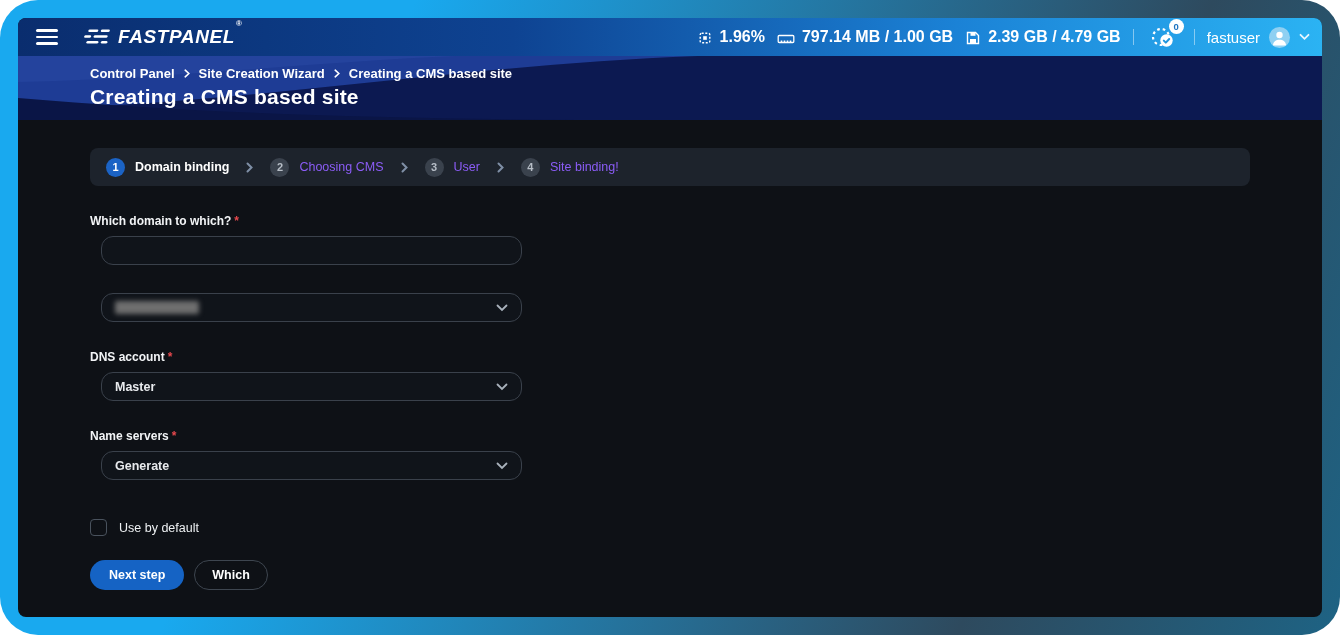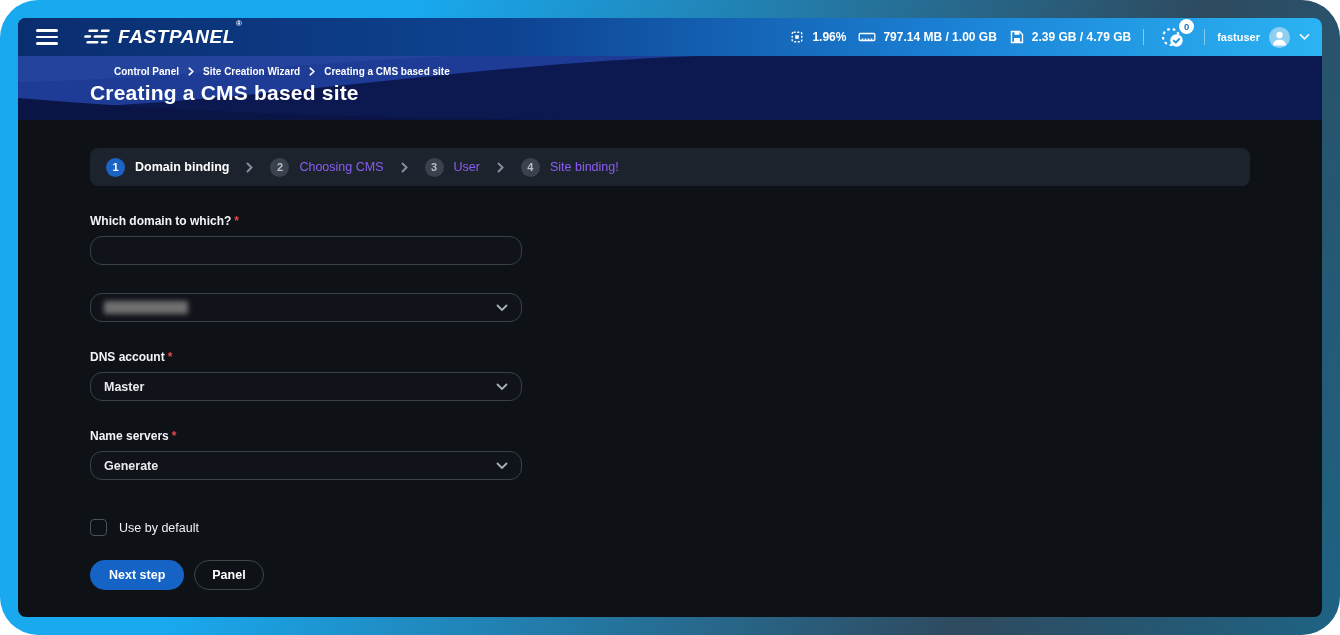--- a/index.html
+++ b/index.html
@@ -15,36 +15,36 @@
 
   
   .topbar { display:flex; align-items:center; height:38px; padding:0 12px 0 14px;
     background:linear-gradient(90deg,#0a2d6e 0%,#0e4392 38%,#1b82d6 72%,#2bb3f3 100%); color:#fff; }
   .hamburger { display:flex; flex-direction:column; gap:4px; width:22px; margin:0 26px 0 4px; cursor:pointer; }
   .hamburger span { height:2.5px; background:#fff; border-radius:1.5px; }
   .brand { display:flex; align-items:center; gap:7px; }
   .brand-text { font-size:19px; font-weight:800; font-style:italic; letter-spacing:.6px; }
   .brand-reg { font-size:8px; vertical-align:top; position:relative; top:-7px; left:1px; font-style:normal; font-weight:700; }
   .tb-right { margin-left:auto; display:flex; align-items:center; gap:12px; }
-  .stat { display:flex; align-items:center; gap:7px; font-size:12px; font-weight:700; white-space:nowrap; }
+  .stat { display:flex; align-items:flex-end; gap:7px; font-size:16px; font-weight:700; white-space:nowrap; }
   .tb-divider { width:1px; height:16px; background:rgba(255,255,255,.45); }
   .tasks-wrap { position:relative; width:28px; height:26px; margin:0 4px; cursor:pointer; }
   .badge { position:absolute; top:-5px; right:-6px; width:15px; height:15px; border-radius:50%;
     background:#ffffff; color:#1b72c0; font-size:9.5px; font-weight:700;
     display:flex; align-items:center; justify-content:center; }
   .user { display:flex; align-items:center; gap:9px; cursor:pointer; }
-  .user-name { font-size:11px; font-weight:700; }
+  .user-name { font-size:15px; font-weight:400; }
   .avatar { width:21px; height:21px; border-radius:50%; background:#8fd0f2;
     display:flex; align-items:center; justify-content:center; overflow:hidden; }
 
   
   .hero { position:relative; height:64px; background:#0c1951; overflow:hidden; }
   .hero svg.wave { position:absolute; inset:0; width:100%; height:100%; }
   .hero-inner { position:relative; padding:10px 72px 0; }
-  .breadcrumb { display:flex; align-items:center; gap:9px; font-size:10px; font-weight:600; color:#ffffff;margin-left:24px; }
+  .breadcrumb { display:flex; align-items:center; gap:9px; font-size:13px; font-weight:600; color:#ffffff; }
   .crumb { cursor:pointer; }
   .crumb.current { cursor:default; }
   .page-title { margin-top:4px; font-size:21px; font-weight:700; color:#ffffff; letter-spacing:.2px; }
 
   
   .content { padding:28px 72px 0; }
   .steps { height:38px; background:#1d232c; border-radius:8px; display:flex; align-items:center;
     padding:0 16px; gap:15px; }
   .step { display:flex; align-items:center; gap:10px; }
   .step-circle { width:19px; height:19px; border-radius:50%; background:#3a424d; color:#b7bec7;
@@ -52,21 +52,21 @@
   .step-label { font-size:12.5px; color:#8b5cf6; white-space:nowrap; }
   .step.active .step-circle { background:#1b63c5; color:#fff; }
   .step.active .step-label { color:#ffffff; font-weight:700; }
   .step-sep { display:flex; align-items:center; margin:0 2px; }
 
   .field { margin-top:28px; width:432px; }
   .field:first-of-type { margin-top:25px; }
   .label-row { font-size:12px; font-weight:700; color:#f2f4f6; }
   .req { color:#e5484d; margin-left:3px; }
   .control { margin-top:8px; height:29px; border:1px solid #3a414b; border-radius:12px;
-    background:#10141a; display:flex; align-items:center; padding:0 13px; }
+    background:#10141a; display:flex; align-items:center; padding:0 13px;margin-left:11px; }
   .control input { flex:1; background:transparent; border:none; outline:none; color:#e8eaed;
     font-size:12.5px; font-family:"Liberation Sans", sans-serif; }
   .select { justify-content:space-between; cursor:pointer; }
   .select-value { font-size:12.5px; font-weight:600; color:#e8eaed; }
   .redacted { width:84px; height:13px; background:#6f6f6f; border-radius:2px; filter:blur(2.5px); }
 
   .checkbox-row { margin-top:39px; display:flex; align-items:center; gap:12px; cursor:pointer; }
   .checkbox { width:17px; height:17px; border:1.5px solid #49525d; border-radius:4px; background:transparent; flex:none; }
   .checkbox-label { font-size:12.5px; color:#eef1f3; }
 
@@ -256,18 +256,18 @@
         </div>
       </div>
 
       <div class="checkbox-row">
         <div class="checkbox"></div>
         <span class="checkbox-label">Use by default</span>
       </div>
 
       <div class="actions">
         <button class="btn btn-primary">Next step</button>
-        <button class="btn btn-secondary">Panel</button>
+        <button class="btn btn-secondary">Which</button>
       </div>
 
     </div>
   </div>
 </div>
 
 </body></html>

